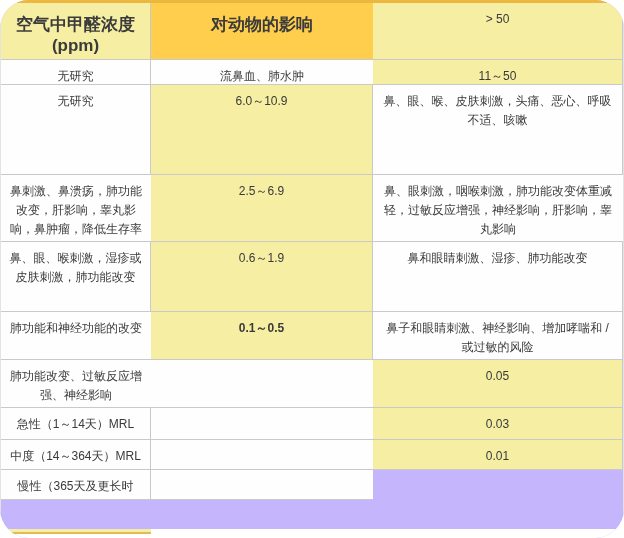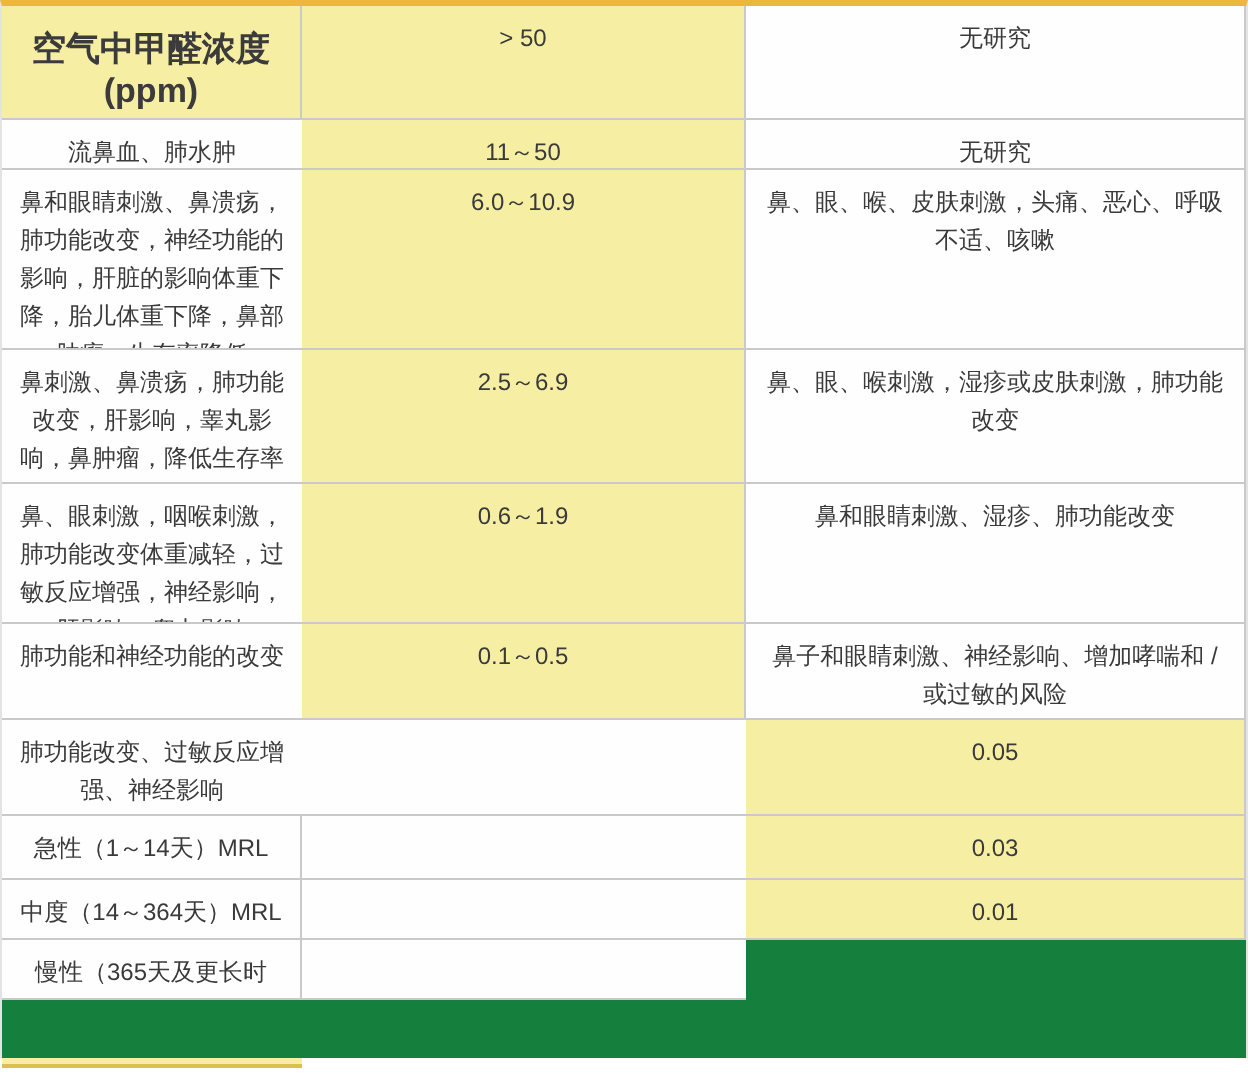--- a/index.html
+++ b/index.html
@@ -4,22 +4,23 @@
 <style>
   html, body {
     margin: 0;
     padding: 0;
     background: #ffffff;
     font-family: "Liberation Sans", "DejaVu Sans", sans-serif;
   }
   .page {
     width: 624px;
     height: 538px;
-    background: #15803d;
+    background: #c4b5fd;
     overflow: hidden;
+    border-radius: 29px;
   }
   .table {
     display: grid;
     grid-template-columns: 150px 222px 250px;
     grid-template-rows: 57px 25px 90px 67px 70px 48px 48px 32px 30px 30px 29px;
     border-top: 3px solid #ECB73E;
     border-left: 1px solid #E3E3E3;
     border-right: 1px solid #E3E3E3;
     width: 622px;
   }
@@ -40,21 +41,21 @@
     background: #FFCE4C;
     font-weight: bold;
     font-size: 17px;
     line-height: 21px;
     color: #3B3B3B;
     padding-top: 11px;
   }
   .conc {
     background: #F5EEA3;
   }
-  .bold { font-weight: normal; }
+  .bold { font-weight: bold; }
   .bottom-strip {
     position: relative;
     height: 9px;
     background: #ffffff;
   }
   .bottom-strip .yellow-tail {
     position: absolute;
     left: 1px;
     top: 0;
     width: 150px;
@@ -66,36 +67,36 @@
 </head>
 <body>
 
 <div class="page">
   <div class="table">
 
     <div class="cell header-cell conc col1">
       <div>空气中甲醛浓度</div>
       <div>(ppm)</div>
     </div>
+    <div class="cell header-cell col3">对动物的影响</div>
 
     <div class="cell conc col1">&gt; 50</div>
     <div class="cell col2">无研究</div>
     <div class="cell col3">流鼻血、肺水肿</div>
 
     <div class="cell conc col1">11～50</div>
     <div class="cell col2">无研究</div>
-    <div class="cell col3">鼻和眼睛刺激、鼻溃疡，肺功能改变，神经功能的影响，肝脏的影响体重下降，胎儿体重下降，鼻部肿瘤，生存率降低</div>
 
     <div class="cell conc col1">6.0～10.9</div>
     <div class="cell col2">鼻、眼、喉、皮肤刺激，头痛、恶心、呼吸不适、咳嗽</div>
     <div class="cell col3">鼻刺激、鼻溃疡，肺功能改变，肝影响，睾丸影响，鼻肿瘤，降低生存率</div>
 
     <div class="cell conc col1">2.5～6.9</div>
+    <div class="cell col3">鼻、眼刺激，咽喉刺激，肺功能改变体重减轻，过敏反应增强，神经影响，肝影响，睾丸影响</div>
     <div class="cell col2">鼻、眼、喉刺激，湿疹或皮肤刺激，肺功能改变</div>
-    <div class="cell col3">鼻、眼刺激，咽喉刺激，肺功能改变体重减轻，过敏反应增强，神经影响，肝影响，睾丸影响</div>
 
     <div class="cell conc col1">0.6～1.9</div>
     <div class="cell col2">鼻和眼睛刺激、湿疹、肺功能改变</div>
     <div class="cell col3">肺功能和神经功能的改变</div>
 
     <div class="cell conc col1 bold">0.1～0.5</div>
     <div class="cell col2">鼻子和眼睛刺激、神经影响、增加哮喘和 / 或过敏的风险</div>
     <div class="cell col3">肺功能改变、过敏反应增强、神经影响</div>
 
     <div class="cell col3"></div>

